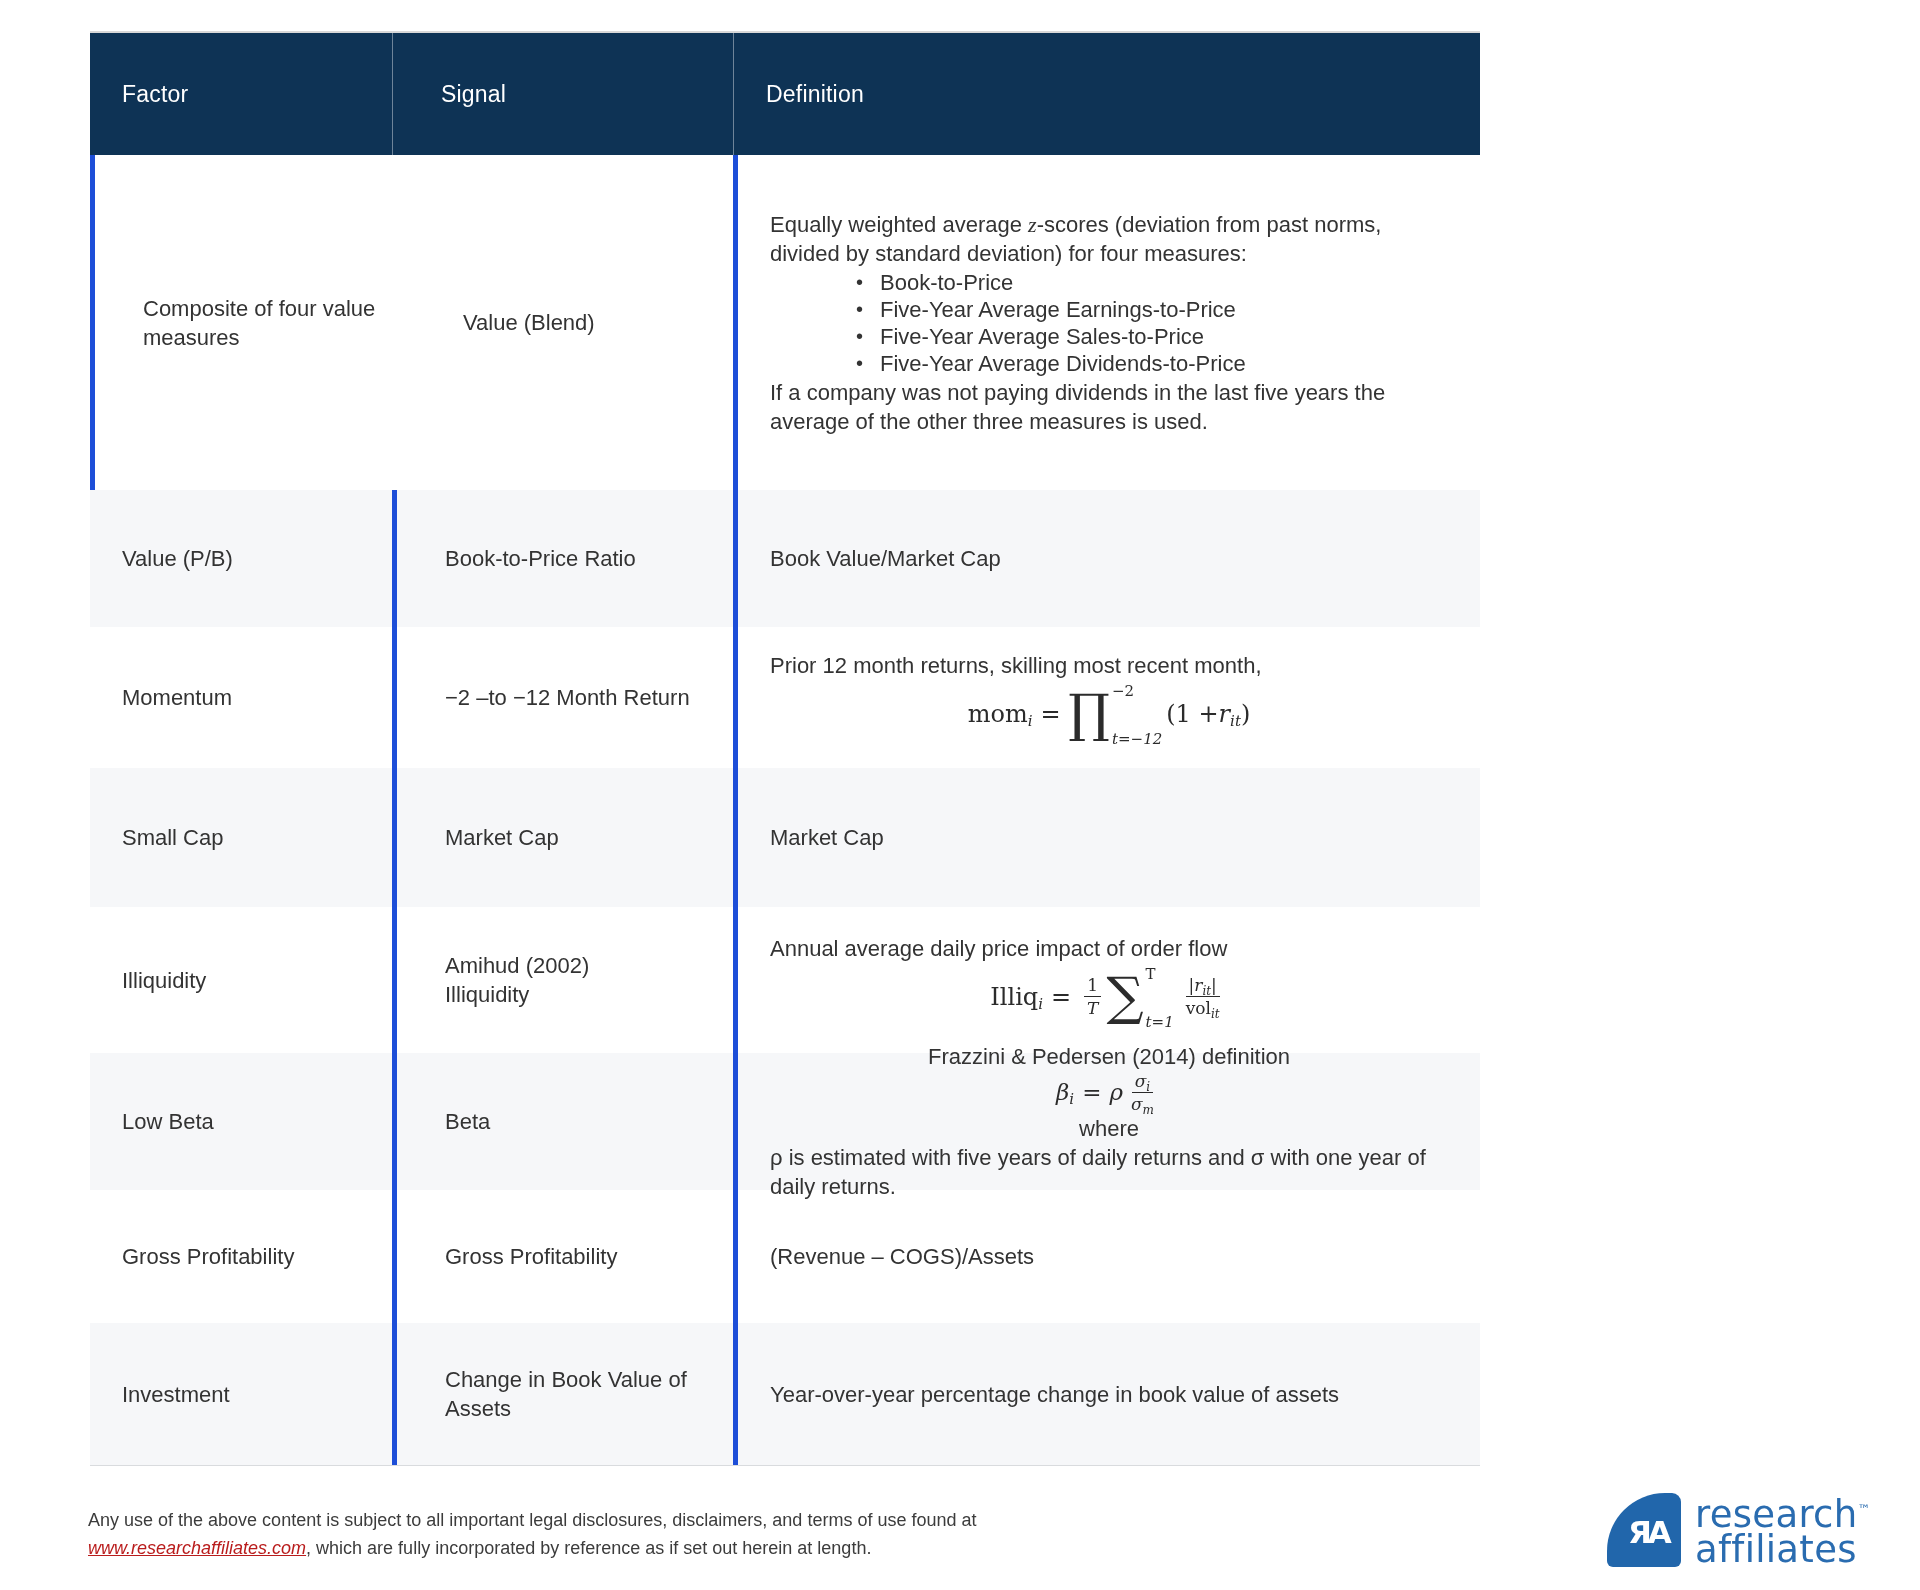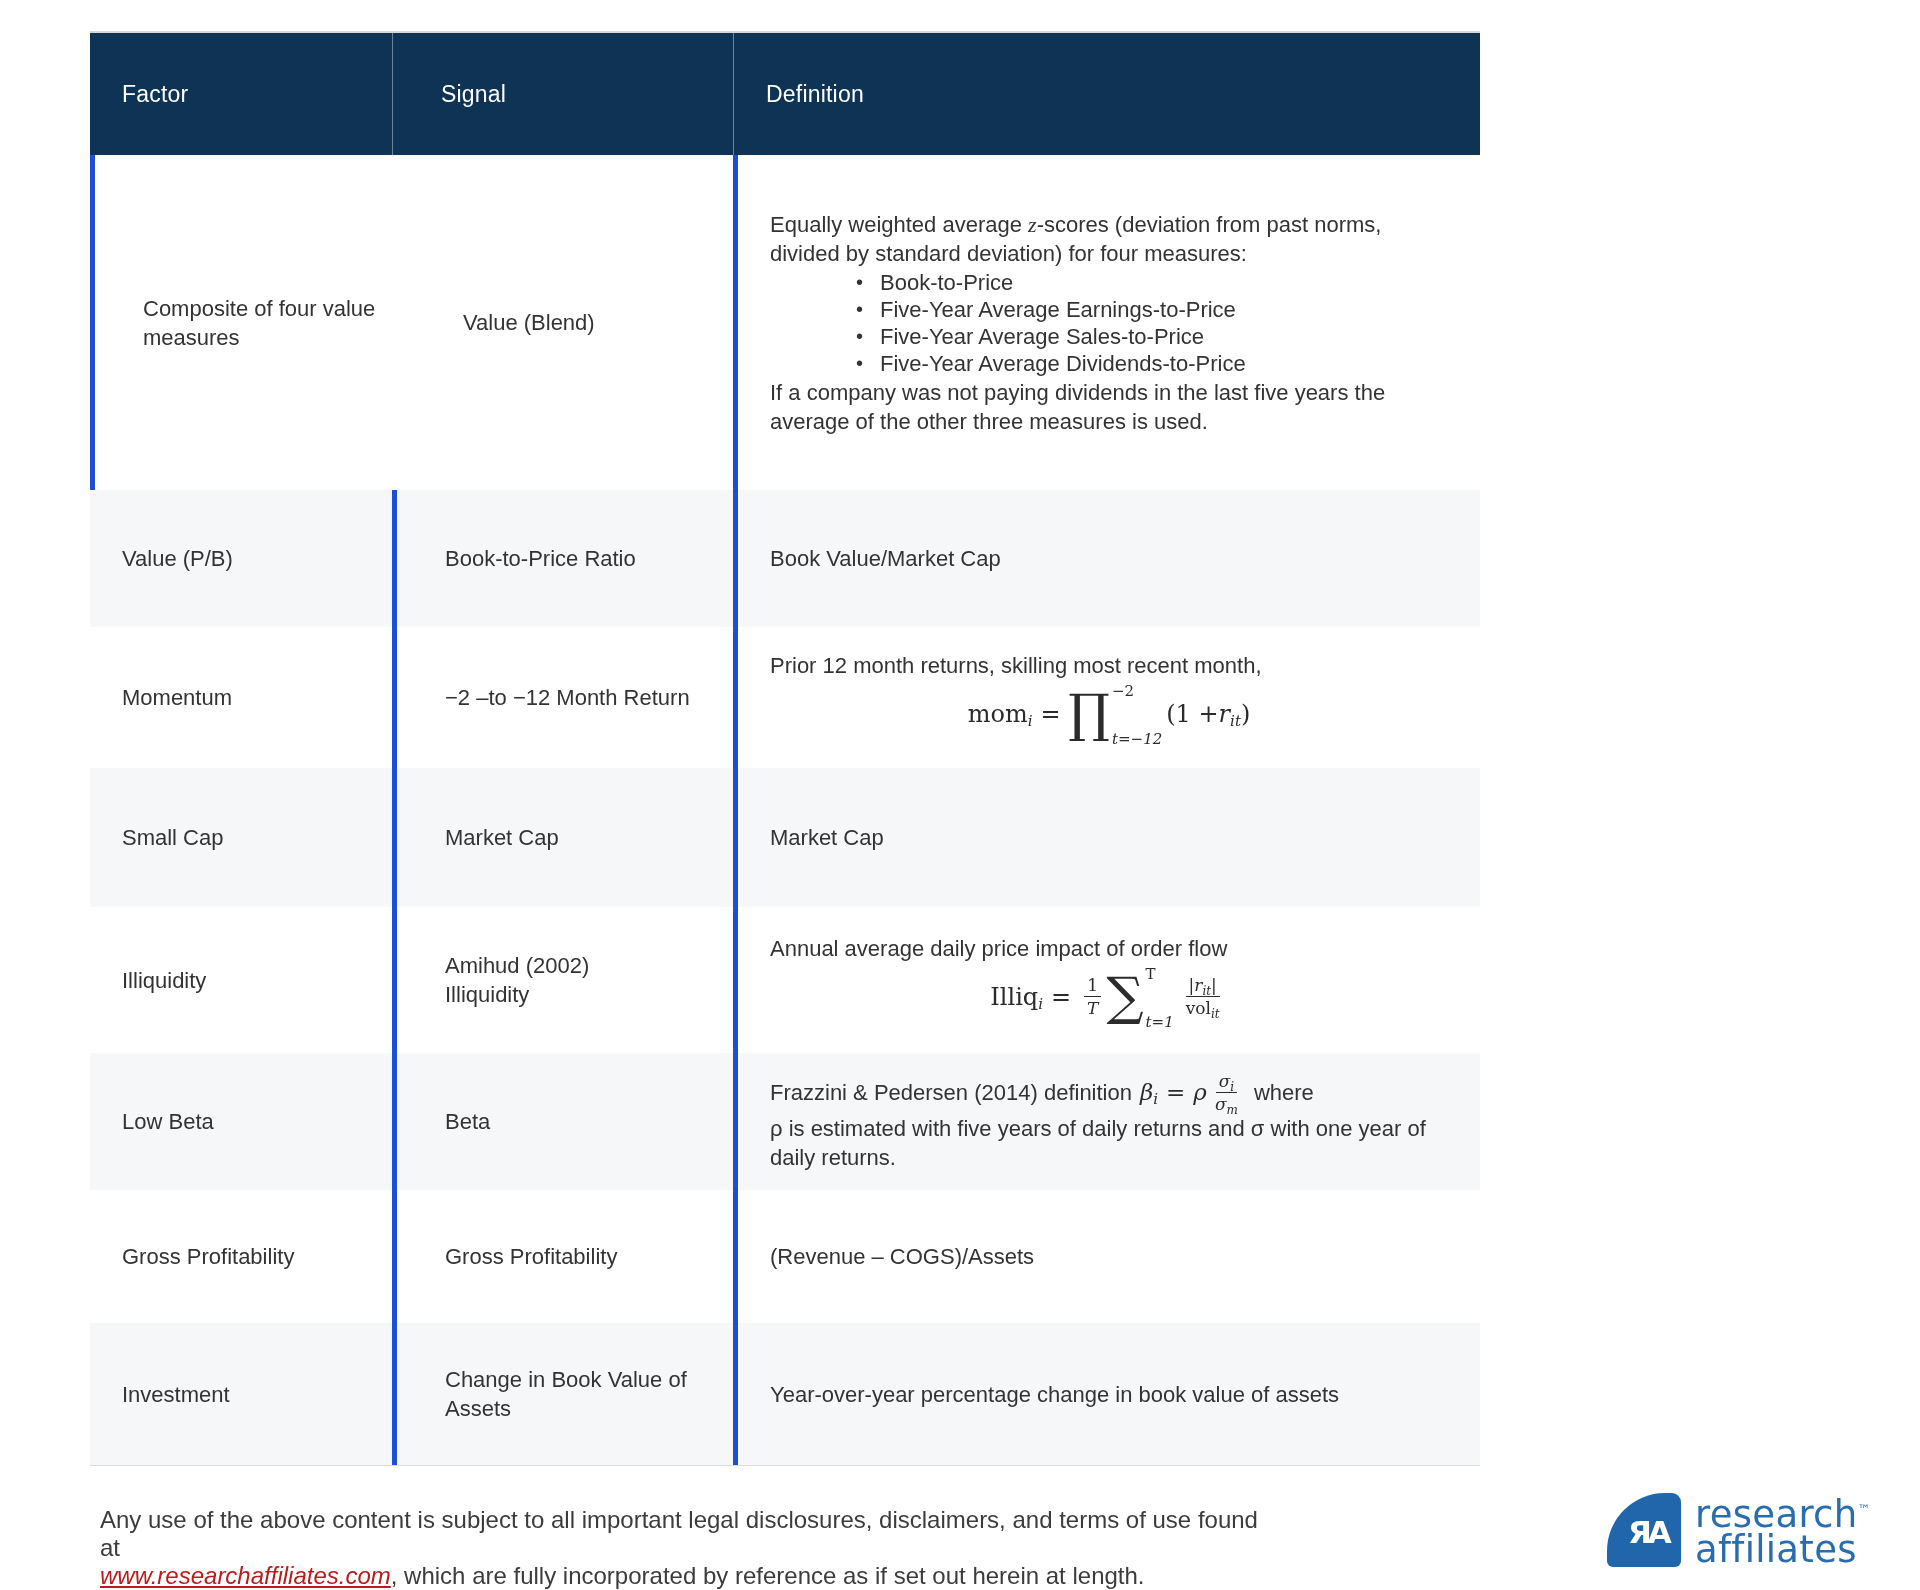--- a/index.html
+++ b/index.html
@@ -54,26 +54,26 @@
   .mop   { font-size:52px; line-height:0.92; font-family:"DejaVu Serif","DejaVu Sans",serif; }
   .mlims { display:flex; flex-direction:column; justify-content:space-between; height:60px; font-size:15px; font-style:italic; padding-left:2px; margin-right:4px; }
   .mlims .top { transform:translateY(-2px); font-style:normal; }
   .mlims .bot { transform:translateY(4px); }
   .mfrac { display:inline-flex; flex-direction:column; align-items:center; font-size:17px; line-height:1.2; margin:0 5px; vertical-align:middle; }
   .mfrac .num { border-bottom:1.4px solid #2b2b2b; padding:0 3px 1px; }
   .mfrac .den { padding:1px 3px 0; }
   .mfrac .msub { font-size:12px; transform:translateY(4px); }
 
   
-  .betaline { display:flex; align-items:center; flex-wrap:wrap; font-size:22px; line-height:29px; }
+  .betaline { display:flex; align-items:center; flex-wrap:wrap; font-size:22px; line-height:29px;flex-direction:column; }
   .betaline .sans { font-family:"Liberation Sans", sans-serif; }
   .betaline .mrow { font-size:23px; margin:0 8px; }
 
   
-  .footer { position:absolute; left:100px; top:1506px; width:1180px; font-size:24px; line-height:28px; color:#3c3c3c; }
+  .footer { position:absolute; left:88px; top:1506px; width:1180px; font-size:18px; line-height:28px; color:#3c3c3c; }
   .footer a { color:#b91c1c; text-decoration:underline; cursor:pointer;font-style:italic; }
 
   
   .logo { position:absolute; left:1607px; top:1492px; display:flex; align-items:center; }
   .logo-mark {
     width:74px; height:74px; background:#2166ab;
     border-radius:58px 9px 6px 6px; position:relative; flex:0 0 auto;
   }
   .logo-mono {
     position:absolute; left:53%; top:53%; transform:translate(-46%,-50%);

